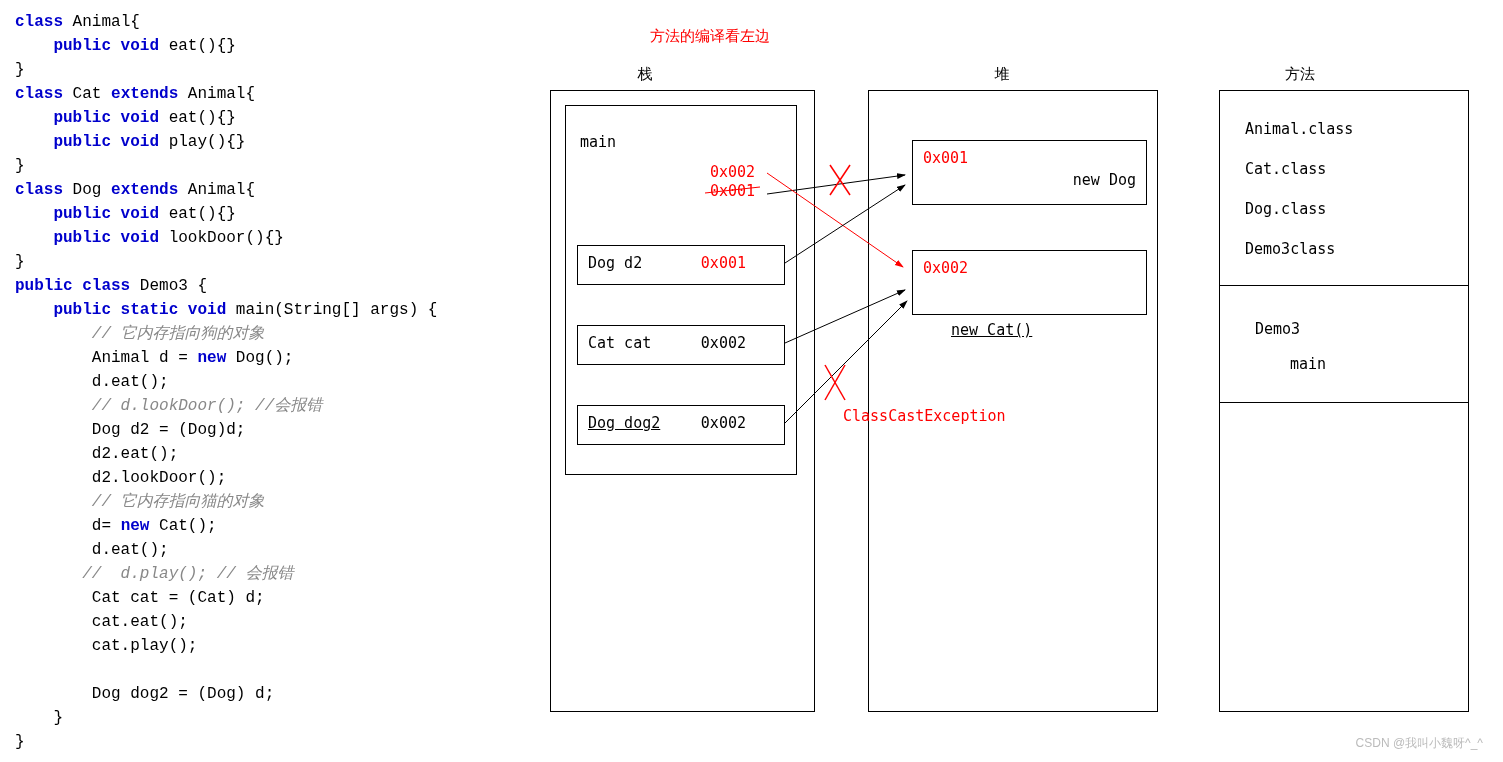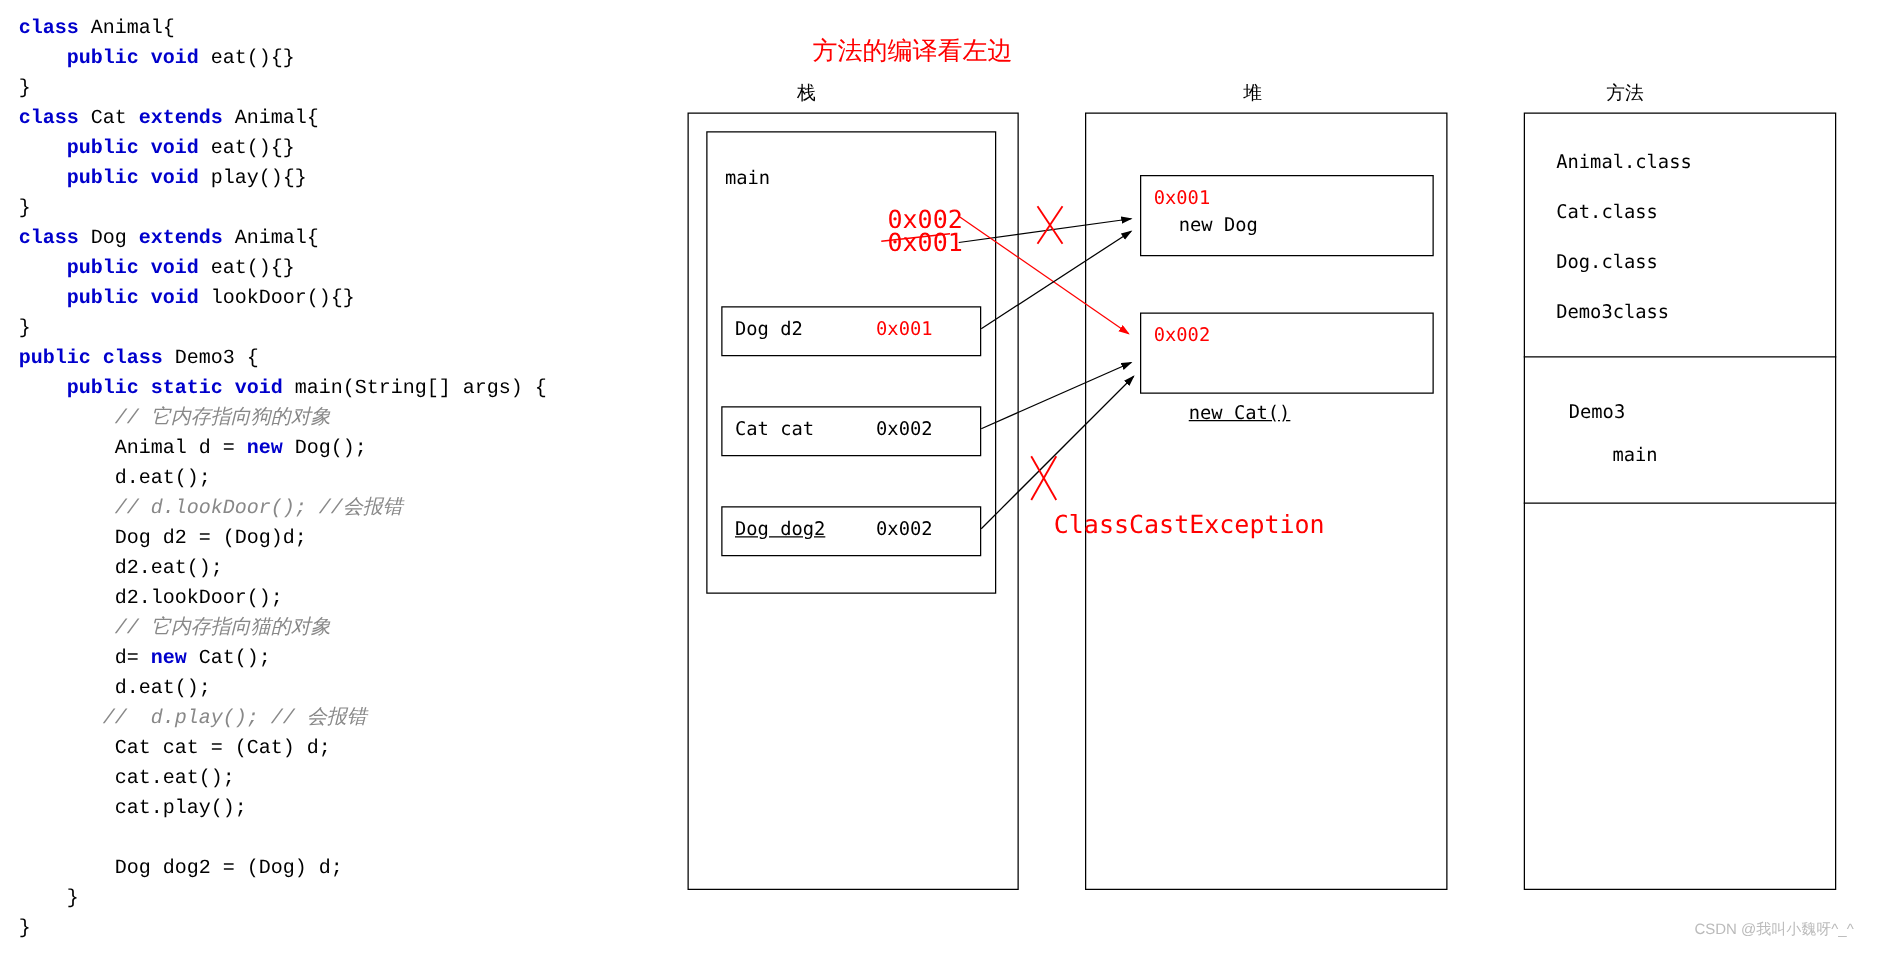--- a/index.html
+++ b/index.html
@@ -45,21 +45,21 @@
     border: 1px solid #000;
     padding: 8px 10px;
     font-family: "SimSun","宋体",monospace;
     font-size: 15px;
   }
   .red { color: #f00; }
   .redtxt {
     position: absolute;
     color: #f00;
     font-family: "SimSun","宋体",monospace;
-    font-size: 20px;
+    font-size: 15px;
   }
   .txt {
     position: absolute;
     font-family: "SimSun","宋体",monospace;
     font-size: 15px;
   }
   .underline { text-decoration: underline; margin-top: 44px; }
   svg.overlay {
     position: absolute;
     top: 0; left: 0;
@@ -138,21 +138,21 @@
     </div>
 
     <div class="cell" style="left:32px; top:400px; width:208px; height:40px;">
       <span class="underline">Dog dog2</span>
       <span style="position:absolute; right:38px;">0x002</span>
     </div>
 
     <div class="box" style="left:323px; top:85px; width:290px; height:622px;"></div>
     <div class="cell" style="left:367px; top:135px; width:235px; height:65px;">
       <div class="red" style="margin-bottom:4px;">0x001</div>
-      <div style="margin-left:20px;">new Dog</div>
+      <div style="margin-left:4px;text-align:right;">new Dog</div>
     </div>
     <div class="cell" style="left:367px; top:245px; width:235px; height:65px;">
       <div class="red" style="margin-bottom:4px;">0x002</div>
       <div class="underline" style="margin-left:28px;">new Cat()</div>
     </div>
     <div class="redtxt" style="left:298px; top:402px;">ClassCastException</div>
 
     <div class="box" style="left:674px; top:85px; width:250px; height:622px;"></div>
     <div class="txt" style="left:700px; top:115px;">Animal.class</div>
     <div class="txt" style="left:700px; top:155px;">Cat.class</div>

